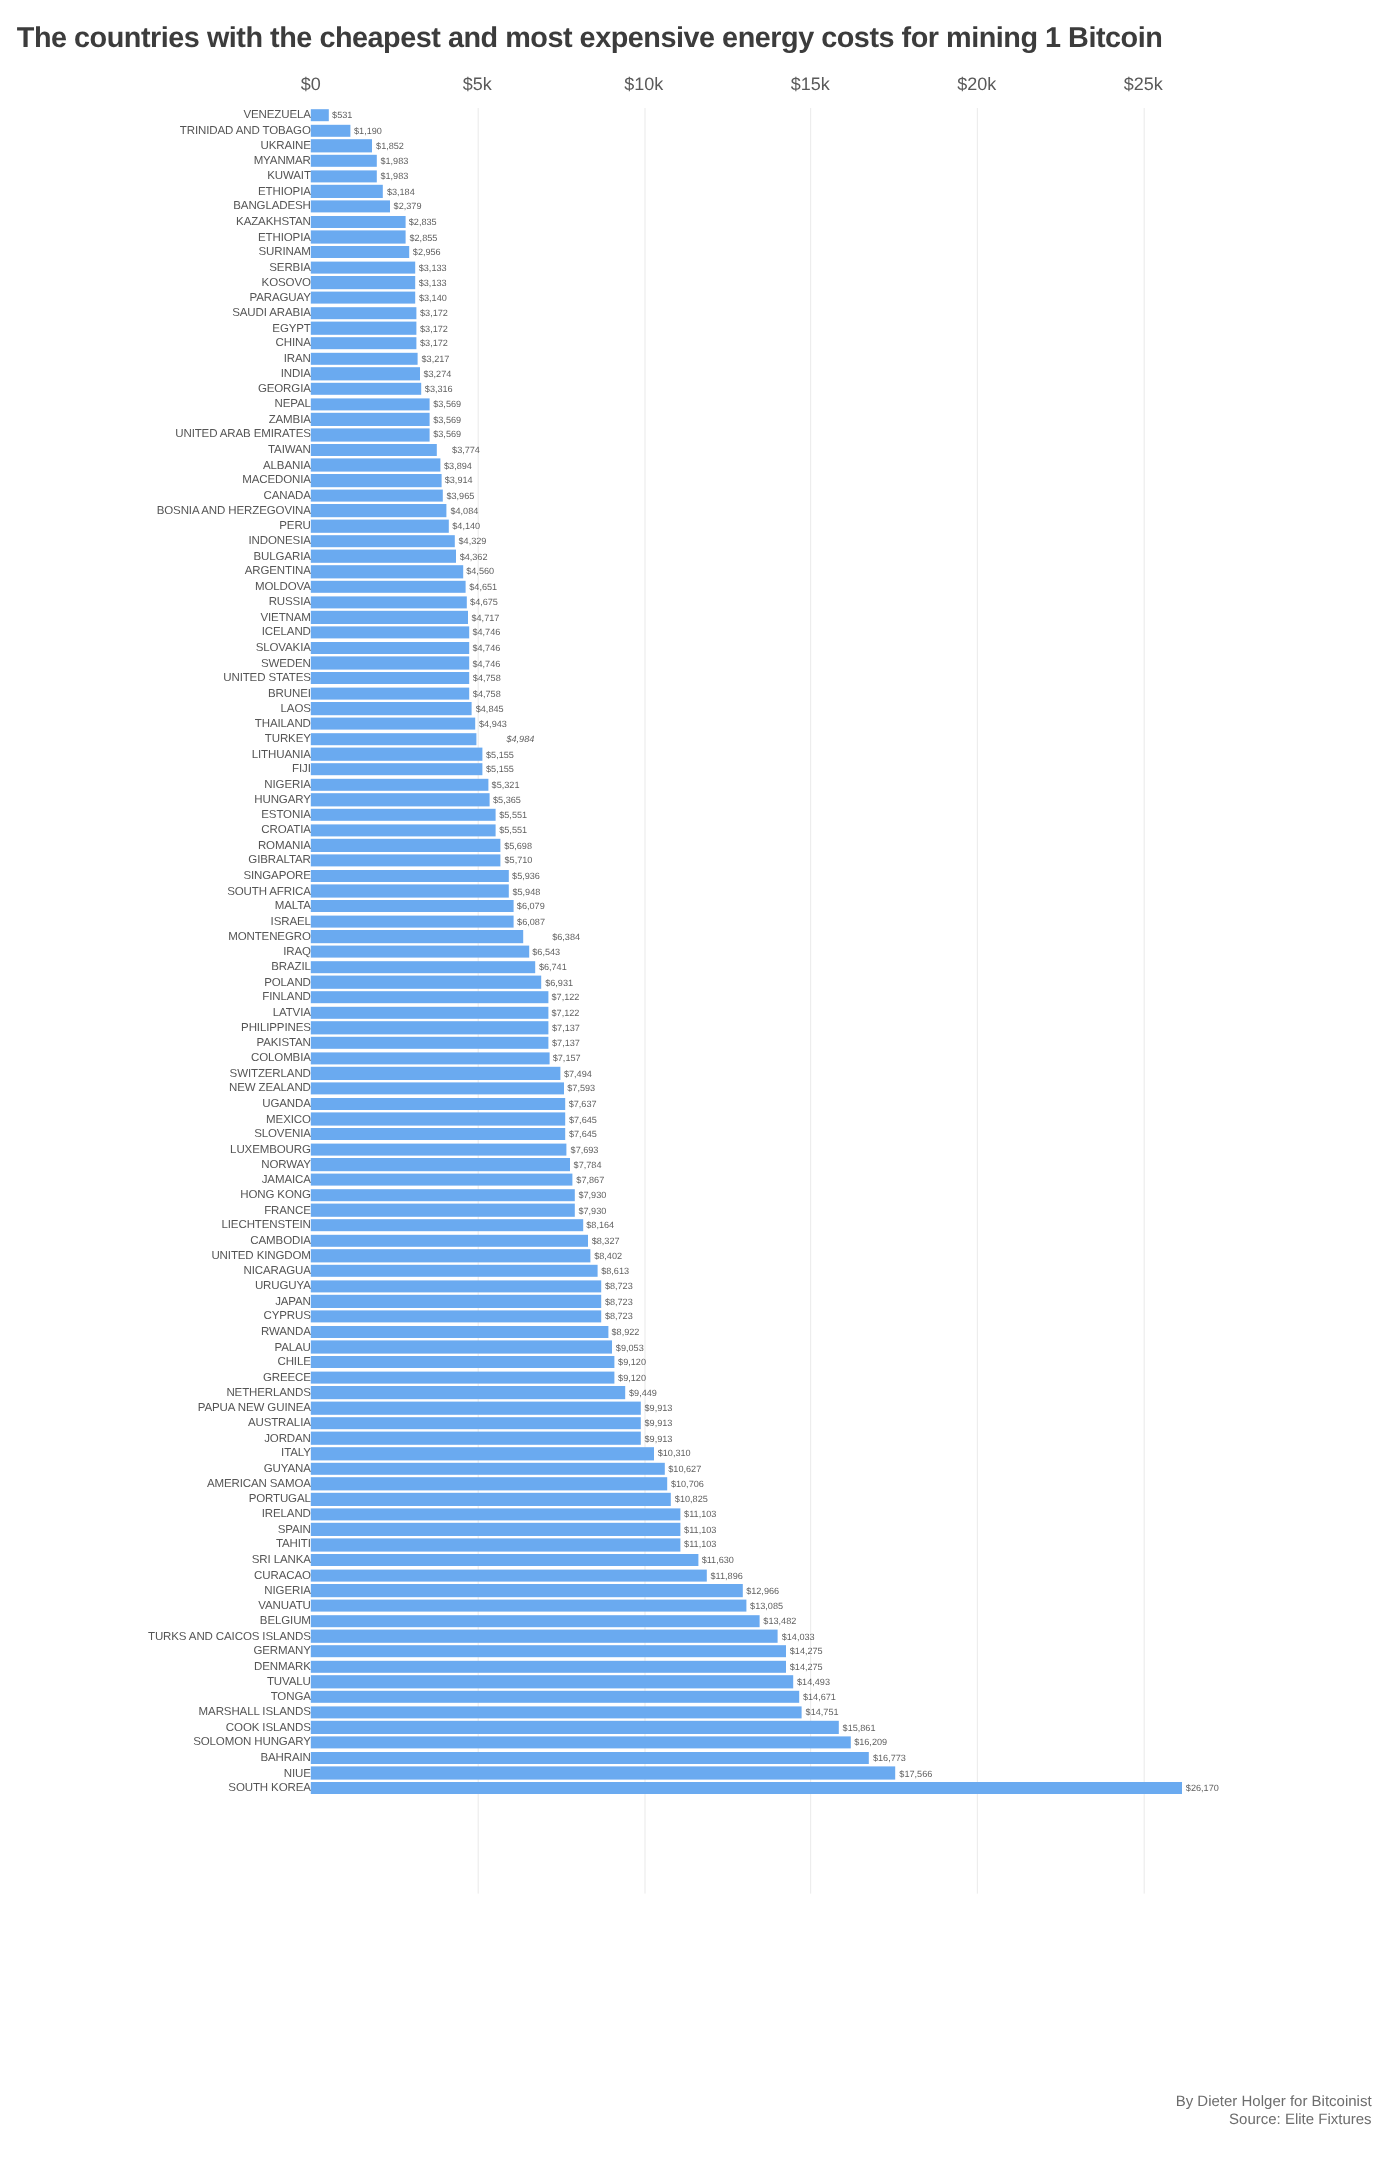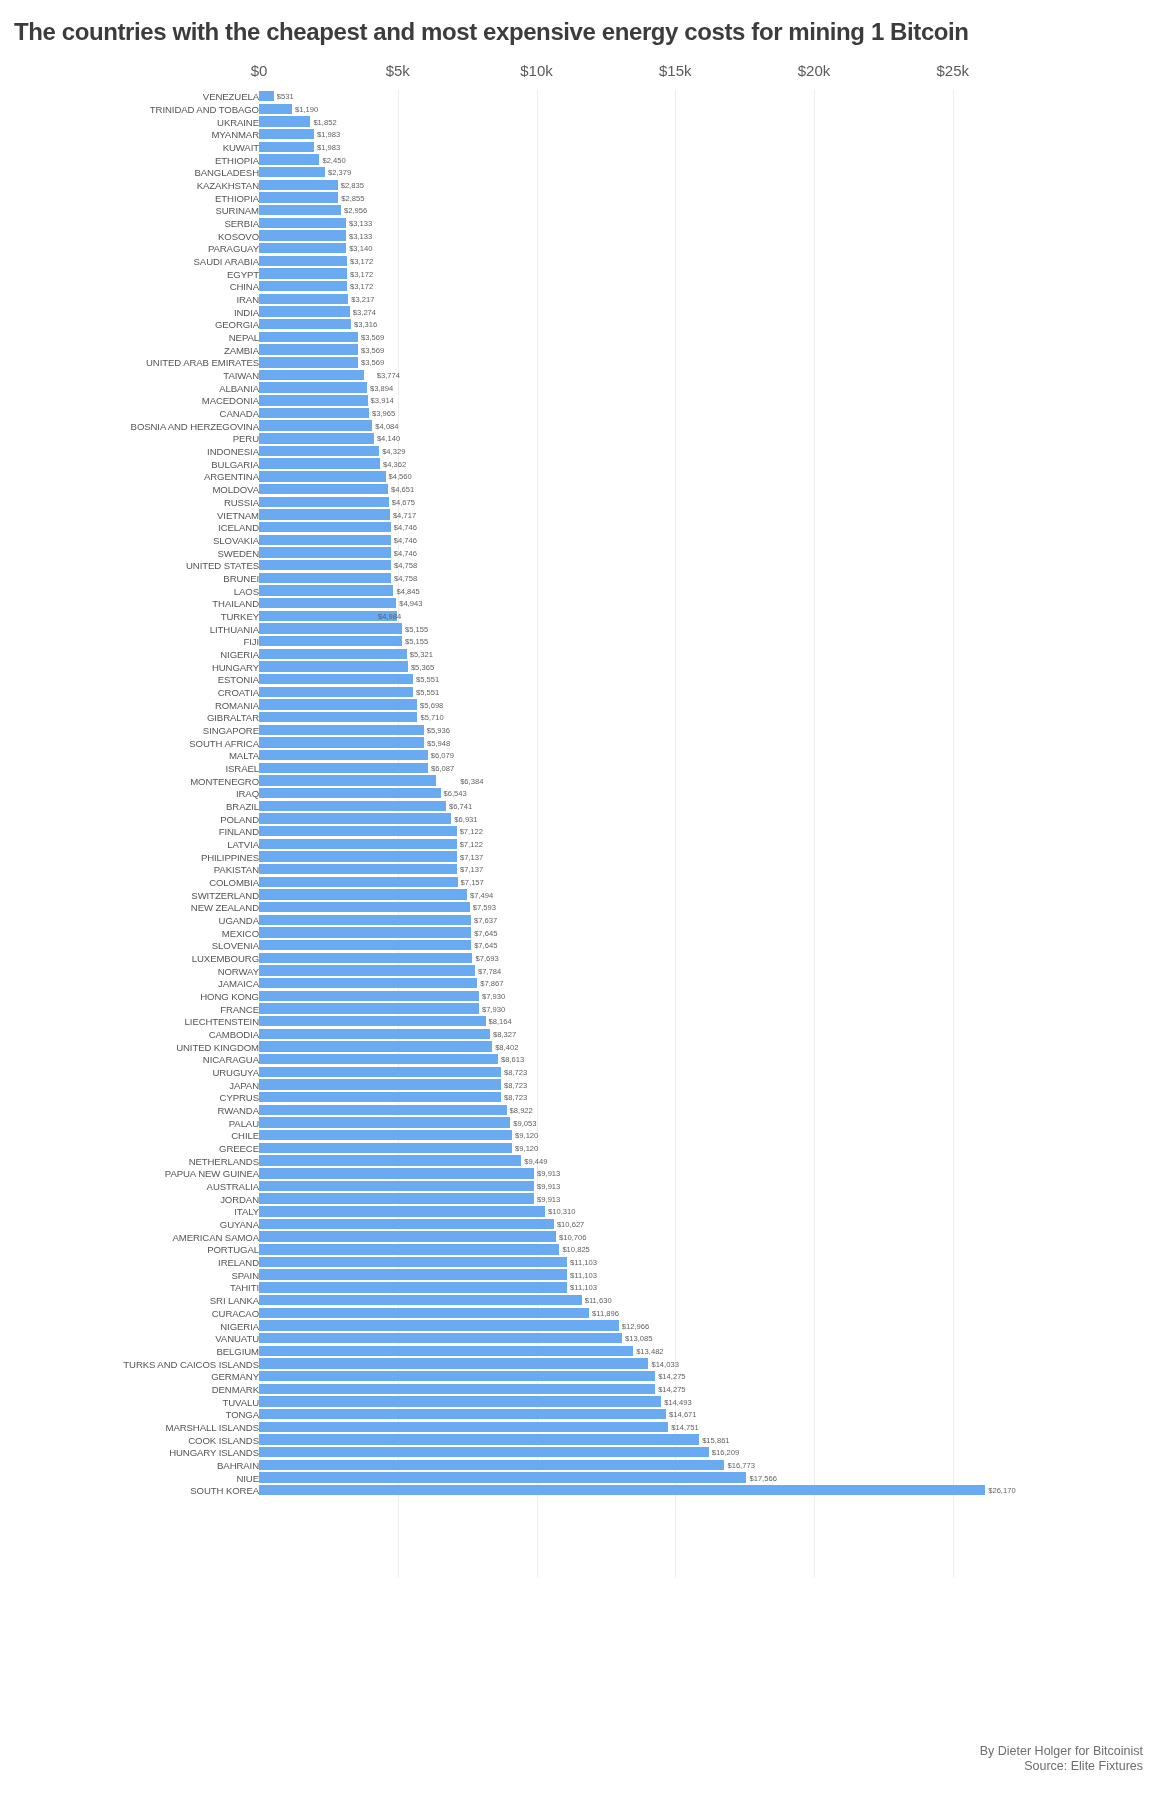--- a/index.html
+++ b/index.html
@@ -180,21 +180,21 @@
         <div class="bar-track" style="width: 55.0282px;">
           <div class="bar-fill" style="background: rgb(106, 170, 240);"></div>
         </div>
         <div class="val-label" style="left: 314.028px;">$1,983</div>
       </div>
       <div class="bar-row">
         <div class="cat-label">ETHIOPIA</div>
         <div class="bar-track" style="width: 60.4117px;">
           <div class="bar-fill" style="background: rgb(106, 170, 240);"></div>
         </div>
-        <div class="val-label" style="left: 319.412px;">$2,450</div>
+        <div class="val-label" style="left: 319.412px;">$3,184</div>
       </div>
       <div class="bar-row">
         <div class="cat-label">BANGLADESH</div>
         <div class="bar-track" style="width: 66.0173px;">
           <div class="bar-fill" style="background: rgb(106, 170, 240);"></div>
         </div>
         <div class="val-label" style="left: 325.017px;">$2,379</div>
       </div>
       <div class="bar-row">
         <div class="cat-label">KAZAKHSTAN</div>
@@ -432,21 +432,21 @@
         <div class="bar-track" style="width: 137.168px;">
           <div class="bar-fill" style="background: rgb(106, 170, 240);"></div>
         </div>
         <div class="val-label" style="left: 396.168px;">$4,943</div>
       </div>
       <div class="bar-row">
         <div class="cat-label">TURKEY</div>
         <div class="bar-track" style="width: 138.306px;">
           <div class="bar-fill" style="background: rgb(106, 170, 240);"></div>
         </div>
-        <div class="val-label" style="left: 375px;">$4,984</div>
+        <div class="val-label" style="left: 419px; font-style: italic;">$4,984</div>
       </div>
       <div class="bar-row">
         <div class="cat-label">LITHUANIA</div>
         <div class="bar-track" style="width: 143.051px;">
           <div class="bar-fill" style="background: rgb(106, 170, 240);"></div>
         </div>
         <div class="val-label" style="left: 402.051px;">$5,155</div>
       </div>
       <div class="bar-row">
         <div class="cat-label">FIJI</div>
@@ -890,21 +890,21 @@
         <div class="val-label" style="left: 668.34px;">$14,751</div>
       </div>
       <div class="bar-row">
         <div class="cat-label">COOK ISLANDS</div>
         <div class="bar-track" style="width: 440.143px;">
           <div class="bar-fill" style="background: rgb(106, 170, 240);"></div>
         </div>
         <div class="val-label" style="left: 699.143px;">$15,861</div>
       </div>
       <div class="bar-row">
-        <div class="cat-label">HUNGARY ISLANDS</div>
+        <div class="cat-label">SOLOMON HUNGARY</div>
         <div class="bar-track" style="width: 449.8px;">
           <div class="bar-fill" style="background: rgb(106, 170, 240);"></div>
         </div>
         <div class="val-label" style="left: 708.8px;">$16,209</div>
       </div>
       <div class="bar-row">
         <div class="cat-label">BAHRAIN</div>
         <div class="bar-track" style="width: 465.451px;">
           <div class="bar-fill" style="background: rgb(106, 170, 240);"></div>
         </div>

